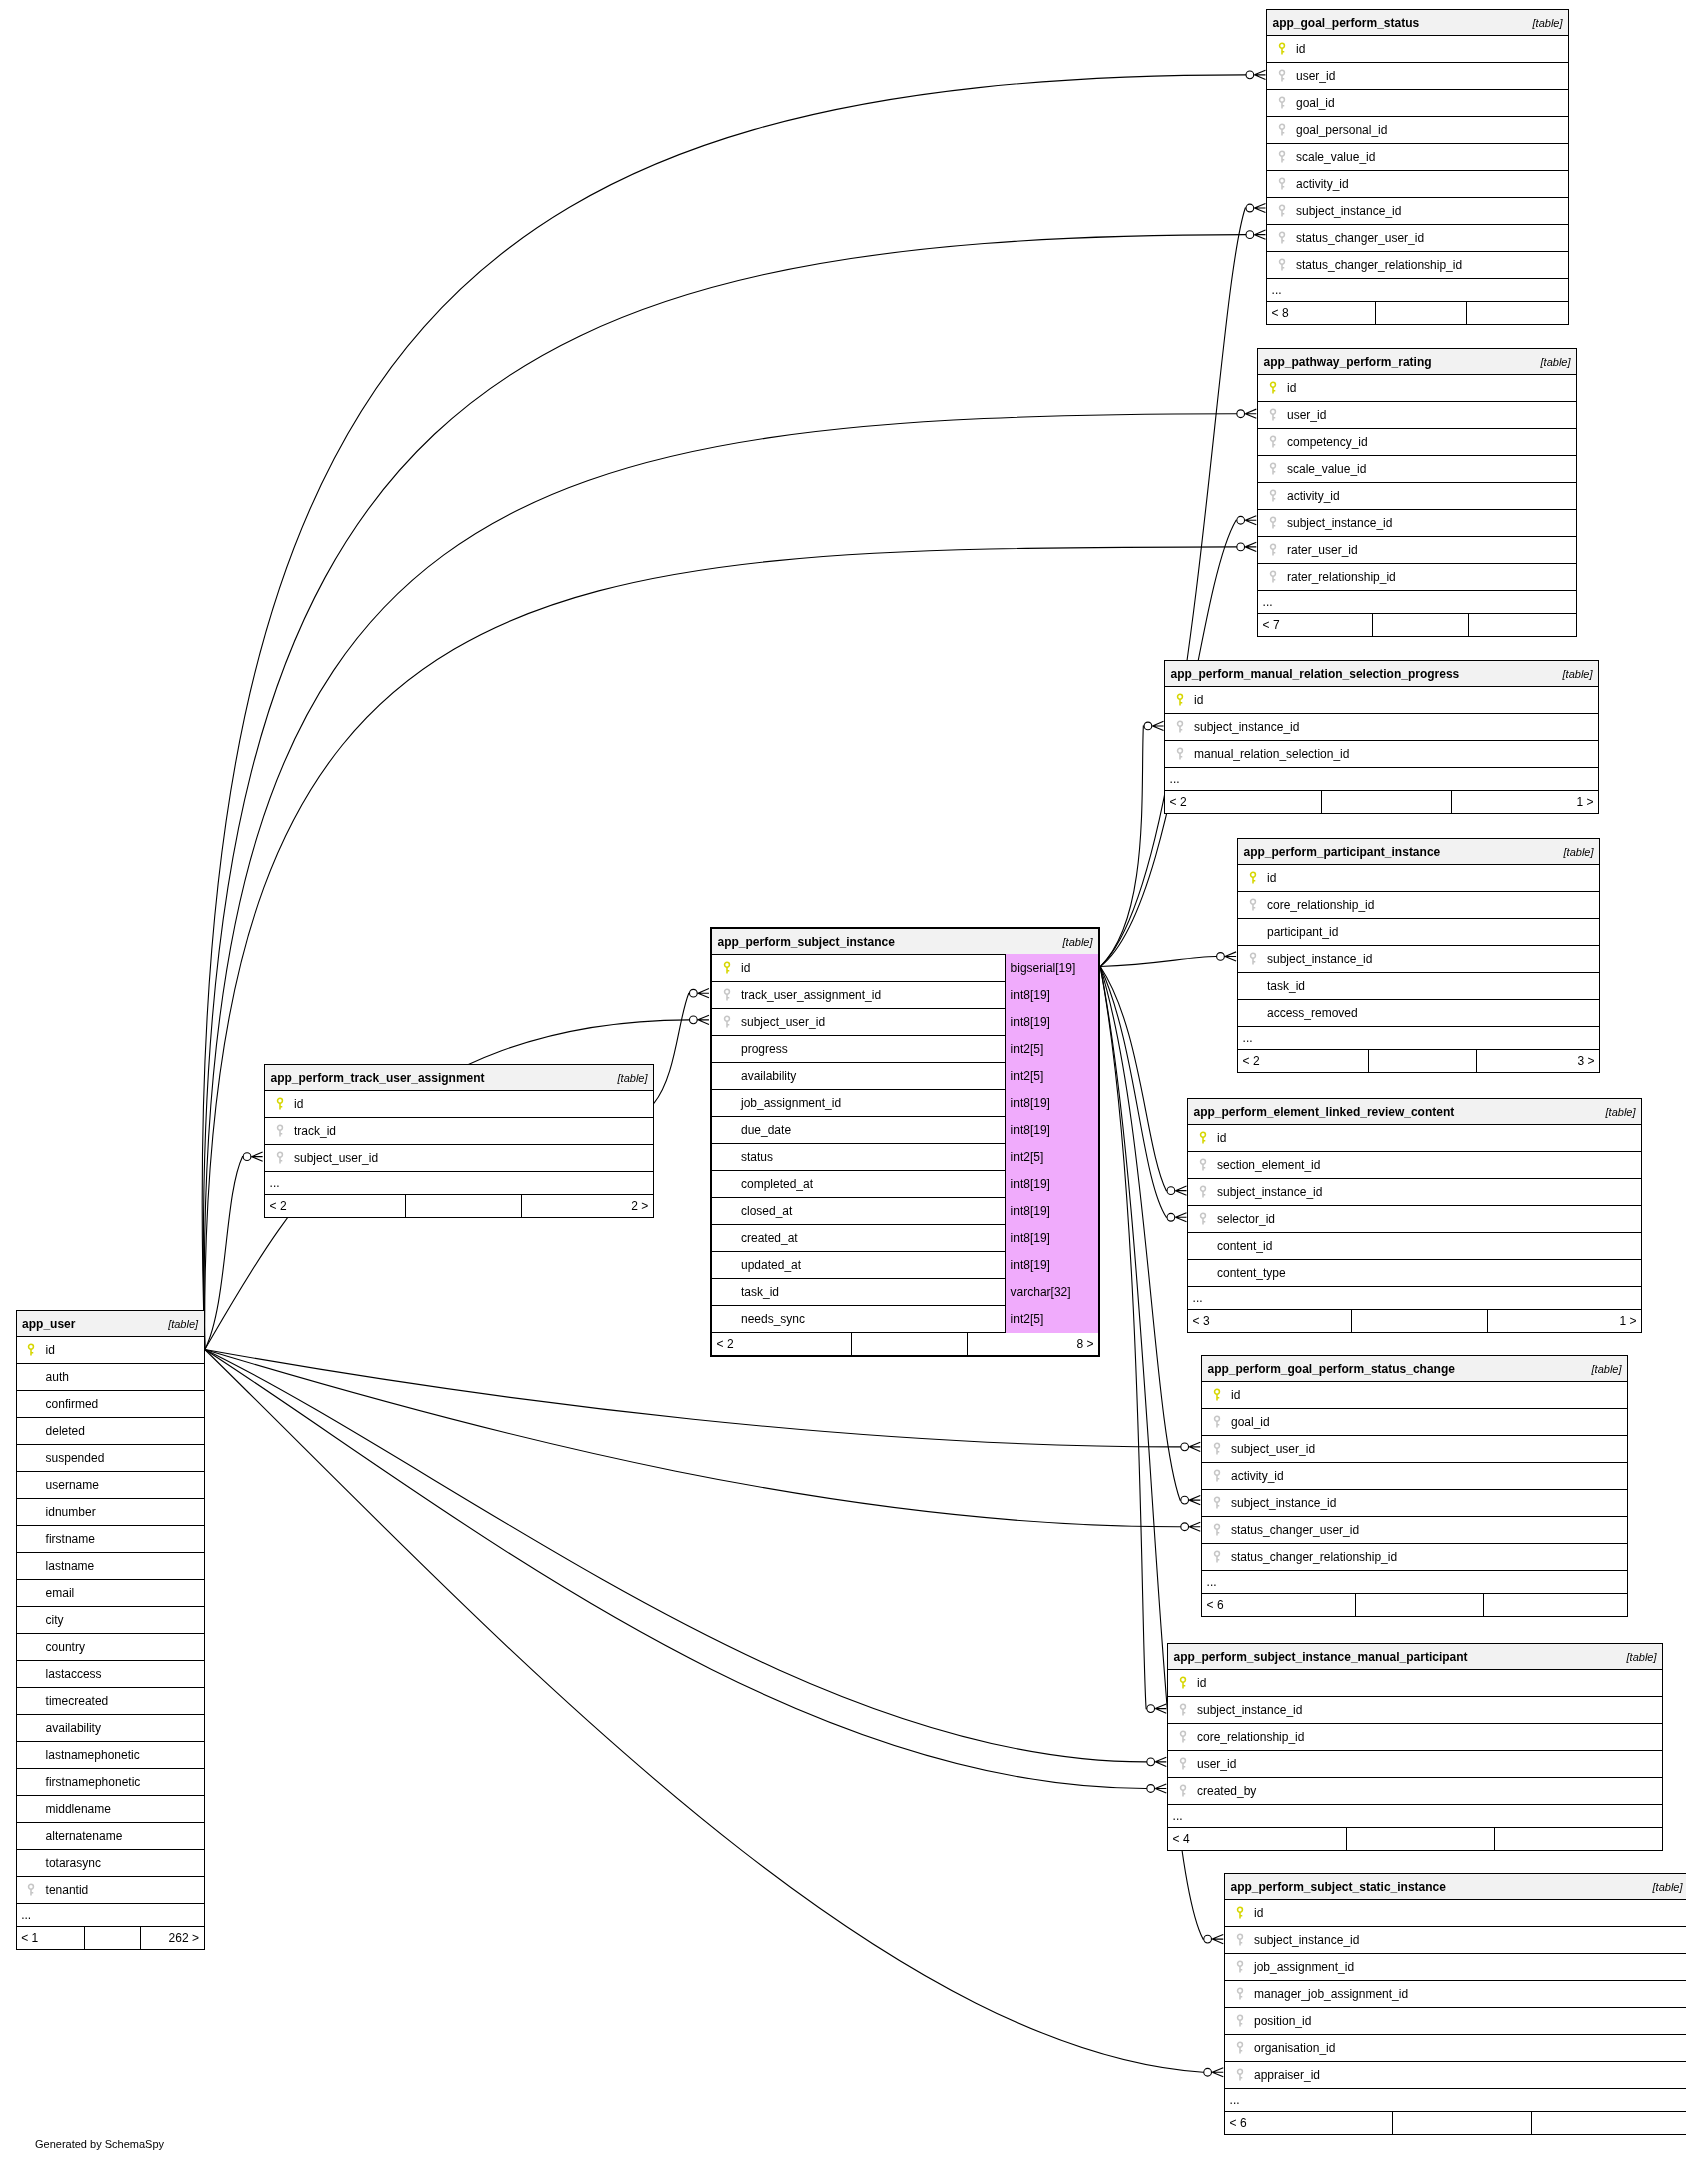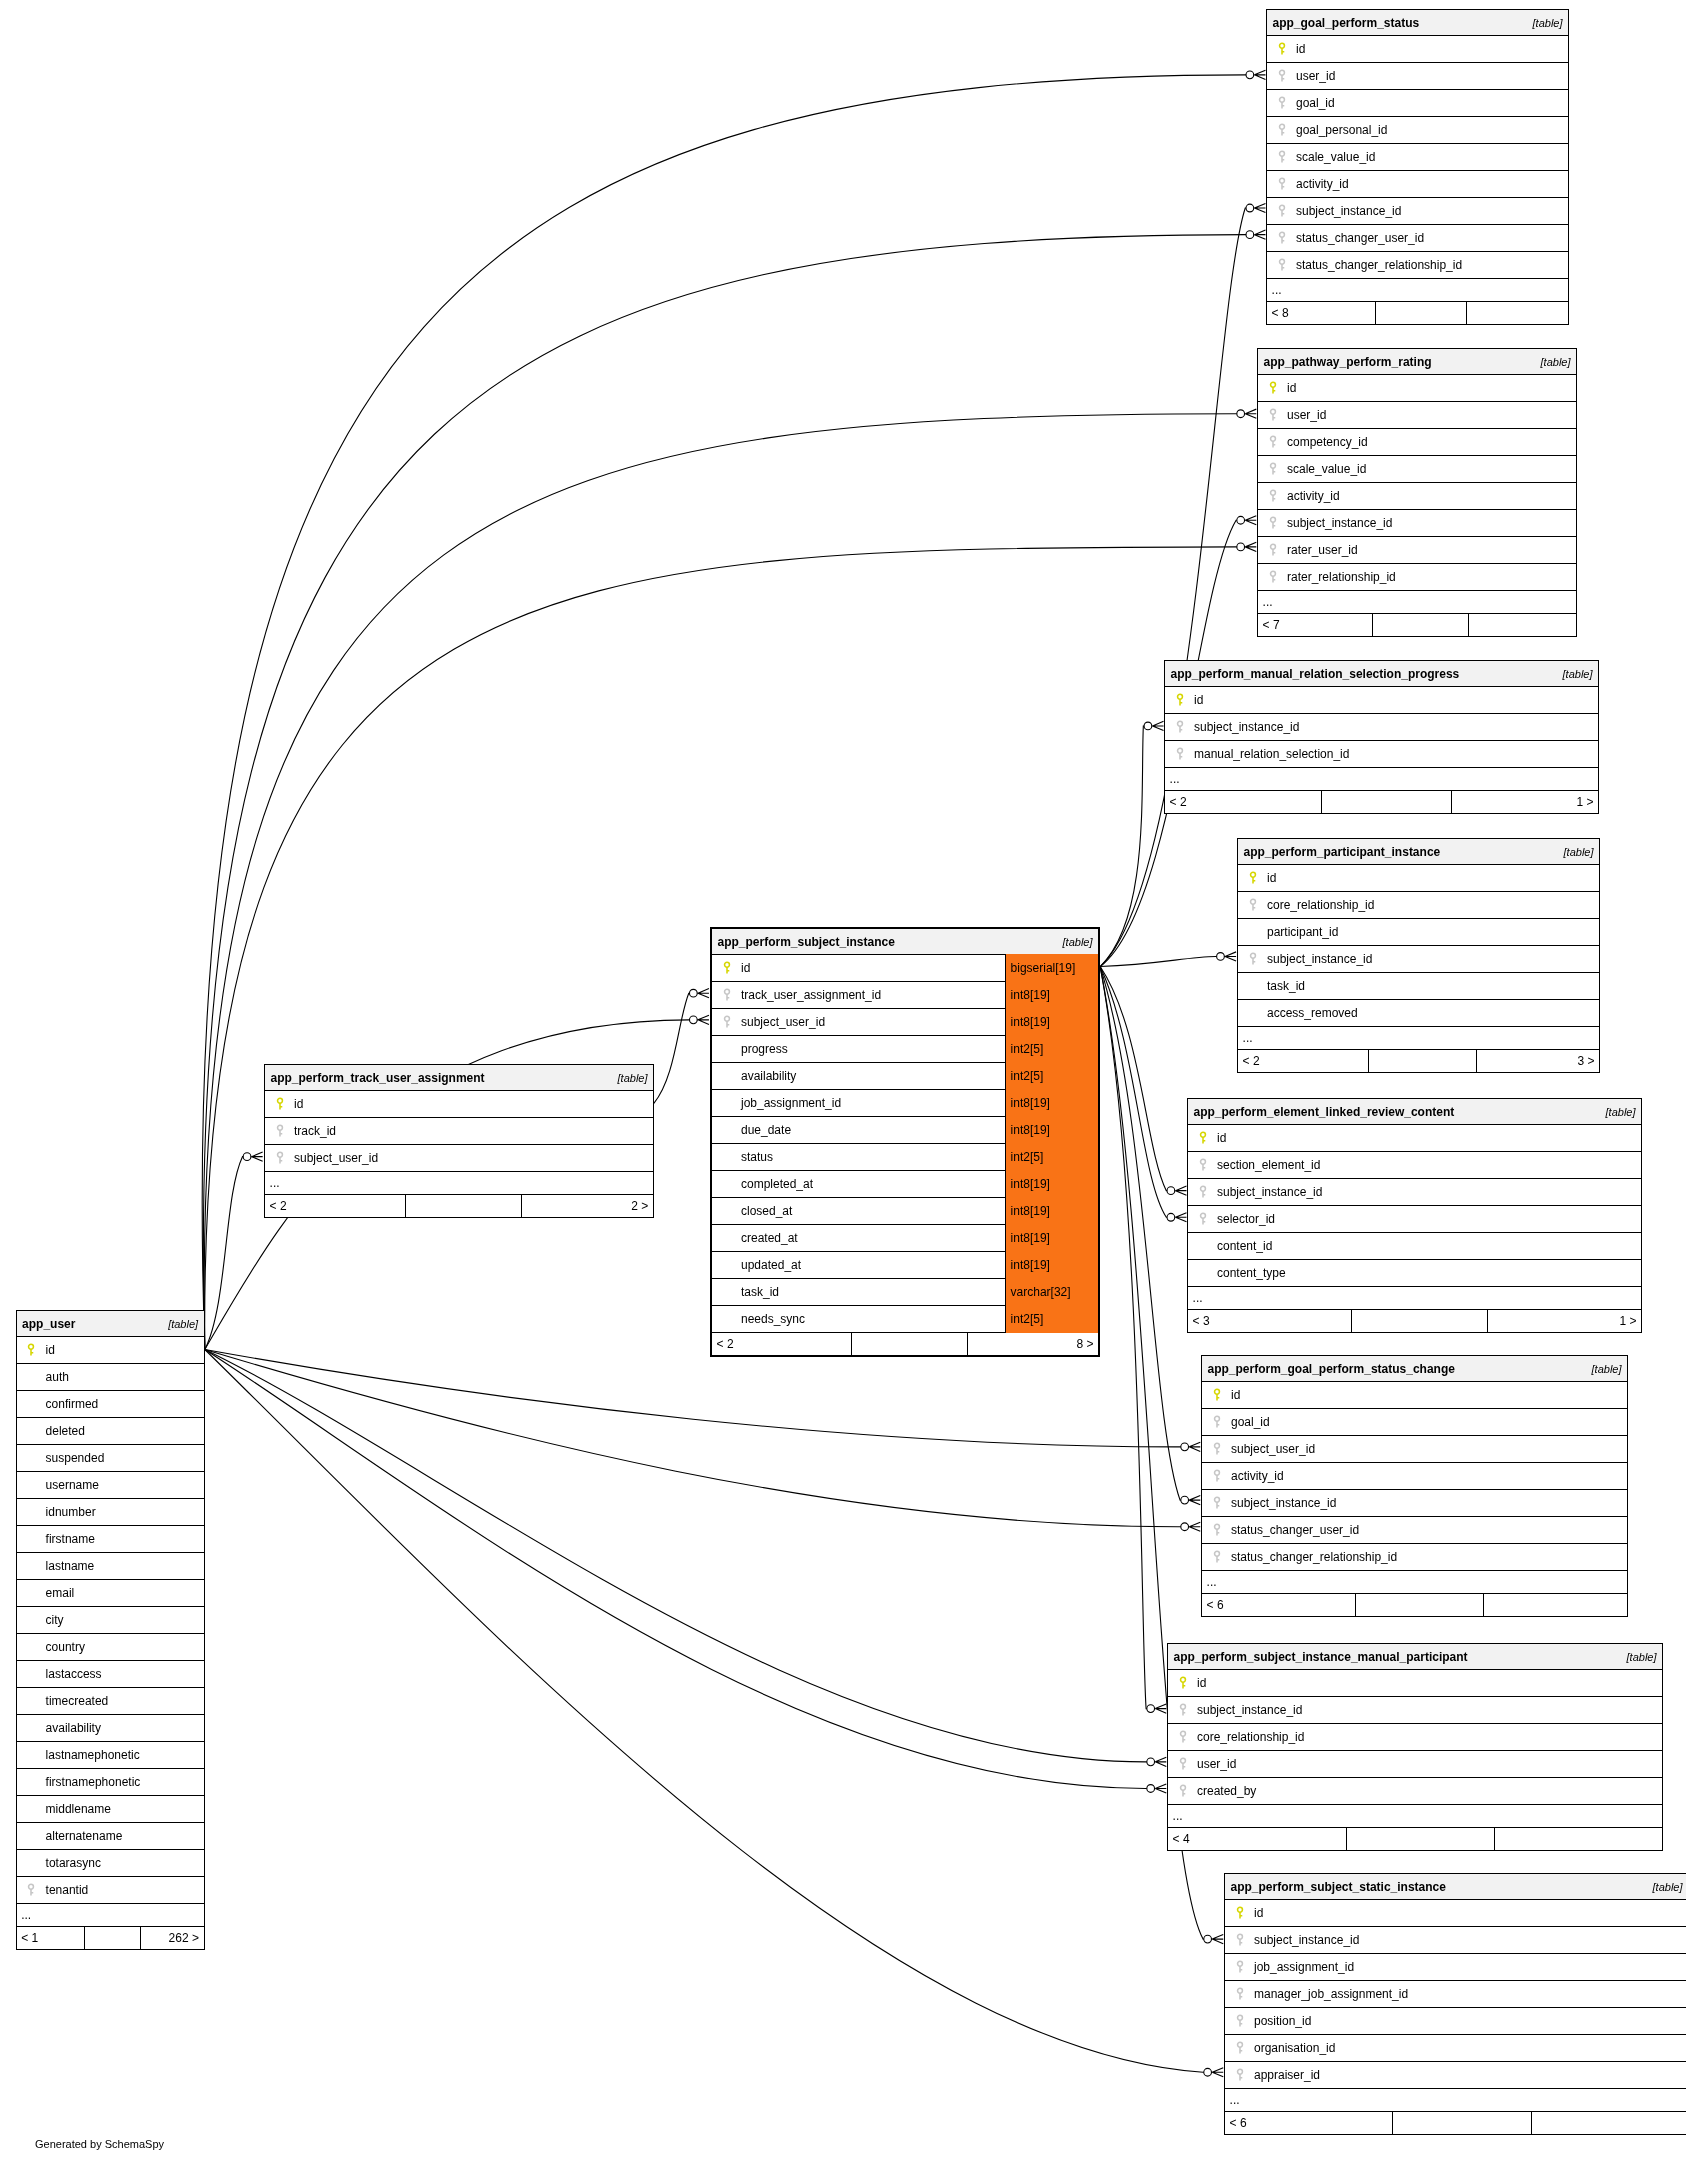--- a/index.html
+++ b/index.html
@@ -27,21 +27,21 @@
   .row {
     height:27px; box-sizing:border-box; border-bottom:0.9px solid #000;
     display:flex; align-items:center; position:relative; background:#fff;
   }
   .kicon { flex:0 0 29px; display:flex; justify-content:center; align-items:center; }
   .kicon svg { display:block; }
   .cname { font-size:12px; white-space:nowrap; }
   .ctype {
     position:absolute; right:0; top:-0.9px; bottom:-0.9px; width:93px;
     border-left:0.9px solid #000; display:flex; align-items:center;
-    padding-left:4.6px; font-size:12px; box-sizing:border-box; background:#f97316;
+    padding-left:4.6px; font-size:12px; box-sizing:border-box; background:#f0abfc;
   }
   .ell {
     height:23px; box-sizing:border-box; border-bottom:0.9px solid #000;
     font-size:12px; padding-left:4.6px; display:flex; align-items:center;
   }
   .ftr { height:22px; display:flex; font-size:12px; box-sizing:border-box; }
   .fc { box-sizing:border-box; padding:0 4.6px; display:flex; align-items:center; white-space:nowrap; }
   .fc1 { width:36%; }
   .fc2 { width:30%; border-left:0.9px solid #000; }
   .fc3 { width:34%; border-left:0.9px solid #000; justify-content:flex-end; }

